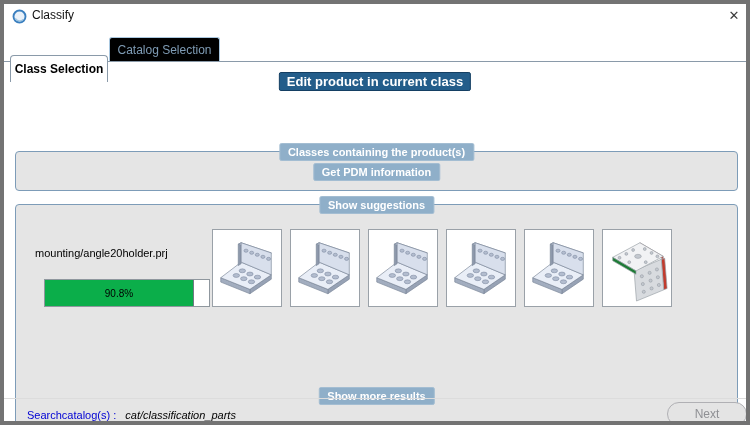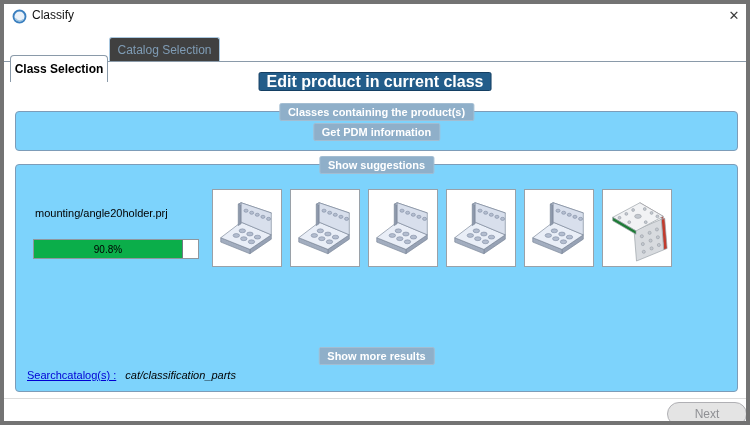--- a/index.html
+++ b/index.html
@@ -18,66 +18,66 @@
   }
   
   .tab-active{
     position:absolute;left:6px;top:31px;width:98px;height:27px;z-index:3;
     background:#fff;border:1px solid #8a9aa9;border-bottom:none;
     border-radius:4px 4px 0 0;display:flex;align-items:center;justify-content:center;
     font-size:12px;font-weight:bold;color:#000;box-sizing:border-box;margin-top:20px;
   }
   .tab-inactive{
     position:absolute;left:105px;top:33px;width:111px;height:24px;z-index:1;
-    background:#404040;border:1px solid #aac8e0;border-bottom:none;
+    background:#000000;border:1px solid #aac8e0;border-bottom:none;
     border-radius:3px 3px 0 0;display:flex;align-items:center;justify-content:center;
     font-size:12px;color:#7f9cb5;box-sizing:border-box;
   }
   .panel-top-line{position:absolute;left:0;right:0;top:57px;height:1px;background:#8a9aa9;z-index:2;}
   .panel-bottom-line{position:absolute;left:0;right:0;top:394px;height:1px;background:#dcdcdc;}
   
   .btn-dark{
     position:absolute;left:50%;transform:translateX(-50%);
     background:#235d8a;border:1px solid #143f63;border-radius:2px;
-    color:#fff;font-size:16px;font-weight:bold;line-height:17px;
+    color:#fff;font-size:13px;font-weight:bold;line-height:17px;
     padding:0 7px;height:19px;box-sizing:border-box;white-space:nowrap;cursor:default;
   }
   .btn-light,.group-legend{
     background:#8fafc9;border:1px solid #a3bdd2;border-radius:2px;
     color:#fff;font-size:11px;font-weight:bold;line-height:15px;
     padding:1px 8px;height:18px;box-sizing:border-box;white-space:nowrap;cursor:default;
   }
   .btn-light{position:absolute;left:50%;transform:translateX(-50%);}
   
   .groupbox{
-    position:absolute;border:1px solid #7d9cb8;border-radius:4px;box-sizing:border-box;background:#7dd3fc;
+    position:absolute;border:1px solid #7d9cb8;border-radius:4px;box-sizing:border-box;background:#e5e5e5;margin-top:40px;
   }
   .group-legend{
     position:absolute;left:50%;top:-9px;transform:translateX(-50%);z-index:2;
   }
   .gb-classes{left:11px;top:107px;width:723px;height:40px;}
   .gb-suggestions{left:11px;top:160px;width:723px;height:228px;}
   
   .prj-label{position:absolute;left:19px;top:42px;font-size:11px;color:#000;}
   .progress{
-    position:absolute;left:17px;top:74px;width:166px;height:20px;
+    position:absolute;left:28px;top:74px;width:166px;height:28px;
     border:1px solid #8f979e;background:#fff;box-sizing:border-box;
   }
   .progress-fill{
     height:100%;background:#0bae4a;display:flex;align-items:center;justify-content:center;
     border-right:1px solid #6f7a82;box-sizing:border-box;
   }
   .progress-label{font-size:10px;color:#000;}
   .thumb{
     position:absolute;top:24px;width:70px;height:78px;background:#fff;
     border:1px solid #9aa1a8;box-sizing:border-box;cursor:default;
   }
   .thumb svg{width:100%;height:100%;display:block;}
   .search-row{position:absolute;left:11px;top:204px;font-size:11px;white-space:nowrap;}
-  .search-link{color:#0000d4;text-decoration:underline;cursor:pointer;text-align:right;}
+  .search-link{color:#0000d4;cursor:pointer;text-align:right;}
   .search-value{color:#000;margin-left:9px;font-style:italic;}
   
   .btn-next{
     position:absolute;left:663px;top:398px;width:80px;height:24px;
     background:#e4e4e4;border:1px solid #b0b0b4;border-radius:12px;
     display:flex;align-items:center;justify-content:center;
     font-size:12px;color:#8f9094;box-sizing:border-box;cursor:default;
   }
 </style>
 </head>

